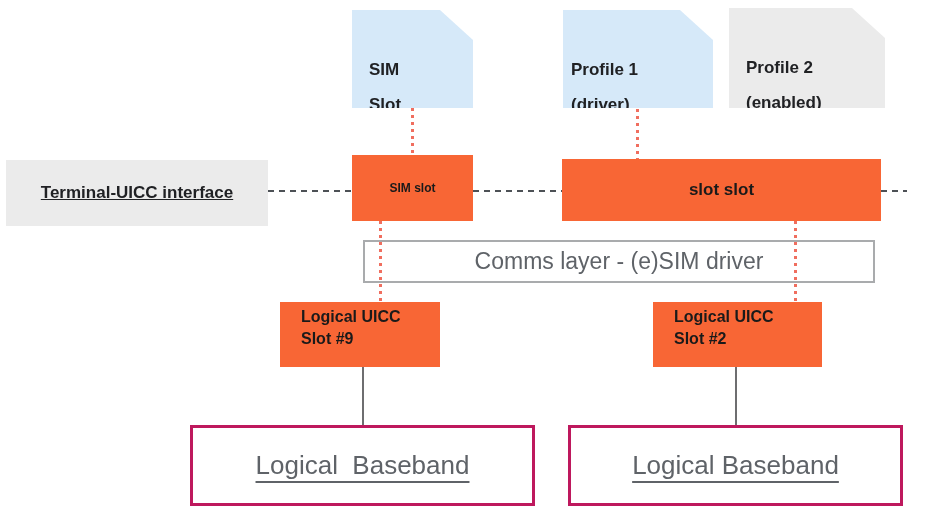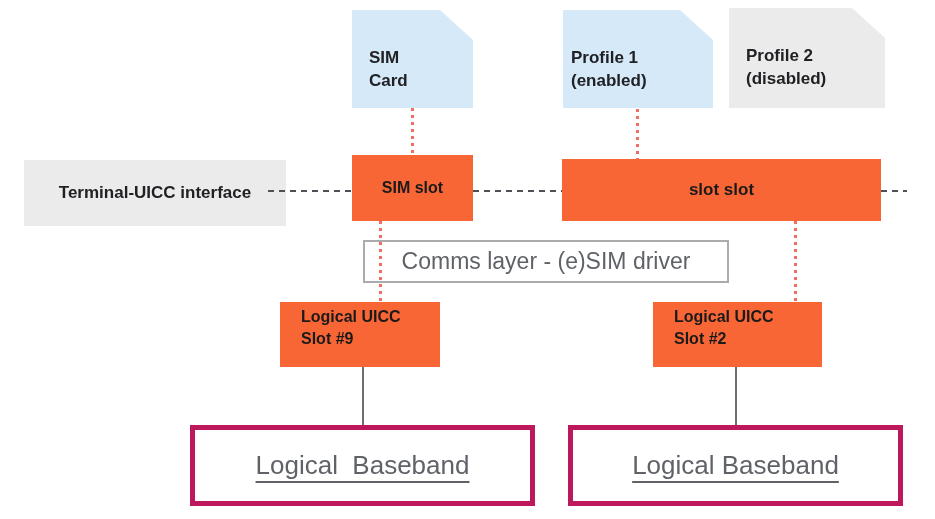--- a/index.html
+++ b/index.html
@@ -15,56 +15,56 @@
 
   
   .chip {
     clip-path: polygon(0 0, calc(100% - 33px) 0, 100% 30px, 100% 100%, 0 100%);
     color: #202124;
     font-weight: bold;
     font-size: 17px;
     line-height: 23px;
     padding: 36px 8px 0 17px;
   }
-  .chip span { display: block; }
+  .chip span { display: block; margin-top: 12px; }
   .chip-blue { background: #D6E9F9; }
   .chip-gray { background: #EBEBEB; }
   #sim-card  { left: 352px; top: 10px; width: 121px; height: 98px; }
   #profile-1 { left: 563px; top: 10px; width: 150px; height: 98px; padding-left: 8px; }
   #profile-2 { left: 729px; top:  8px; width: 156px; height: 100px; }
 
   
   .flexc { display: flex; align-items: center; justify-content: center; }
   #terminal-uicc {
-    left: 24px; top: 160px; width: 262px; height: 66px;
-    background: #EBEBEB; color: #202124; font-weight: bold; font-size: 17px;
+    left: 6px; top: 160px; width: 262px; height: 66px;
+    background: #EBEBEB; color: #202124; font-weight: bold; font-size: 17px; text-decoration: underline;
   }
   .orange { background: #F86635; color: #1A1A1A; font-weight: bold; }
-  #sim-slot  { left: 352px; top: 155px; width: 121px; height: 66px; font-size: 16px; }
+  #sim-slot  { left: 352px; top: 155px; width: 121px; height: 66px; font-size: 12px; }
   #esim-slot { left: 562px; top: 159px; width: 319px; height: 62px; font-size: 17px; }
 
   
   #comms-layer {
-    left: 363px; top: 240px; width: 366px; height: 43px;
+    left: 363px; top: 240px; width: 512px; height: 43px;
     background: #ffffff; border: 2px solid #A9ABAD;
     color: #5F6368; font-size: 23px; z-index: 1;
   }
 
   
   .uicc {
     background: #F86635; color: #1A1A1A; font-weight: bold;
     font-size: 16px; line-height: 22px; padding: 4px 0 0 21px;
   }
   .uicc span { display: block; }
   #uicc-slot-1 { left: 280px; top: 302px; width: 160px; height: 65px; }
   #uicc-slot-2 { left: 653px; top: 302px; width: 169px; height: 65px; }
 
   
   .baseband {
-    background: #ffffff; border: 5px solid #be185d;
+    background: #ffffff; border: 3px solid #be185d;
     color: #5F6368; font-size: 26px;
   }
   .baseband .bb-label {
     text-decoration: underline;
     text-decoration-thickness: 2px;
     text-underline-offset: 7px;
     white-space: pre;
   }
   #baseband-1 { left: 190px; top: 425px; width: 345px; height: 81px; }
   #baseband-2 { left: 568px; top: 425px; width: 335px; height: 81px; }
@@ -91,31 +91,31 @@
   #vline-uicc1 { left: 362px; top: 367px; height: 58px; }
   #vline-uicc2 { left: 735px; top: 367px; height: 58px; }
 </style>
 </head>
 <body>
 
 <div id="canvas">
 
   <div class="node chip chip-blue" id="sim-card">
     <span>SIM</span>
-    <span>Card</span>
+    <span>Slot</span>
   </div>
 
   <div class="node chip chip-blue" id="profile-1">
     <span>Profile 1</span>
-    <span>(enabled)</span>
+    <span>(driver)</span>
   </div>
 
   <div class="node chip chip-gray" id="profile-2">
     <span>Profile 2</span>
-    <span>(disabled)</span>
+    <span>(enabled)</span>
   </div>
 
   <div class="node flexc" id="terminal-uicc">
     <span>Terminal-UICC interface</span>
   </div>
 
   <div class="node flexc orange" id="sim-slot">
     <span>SIM slot</span>
   </div>
 

